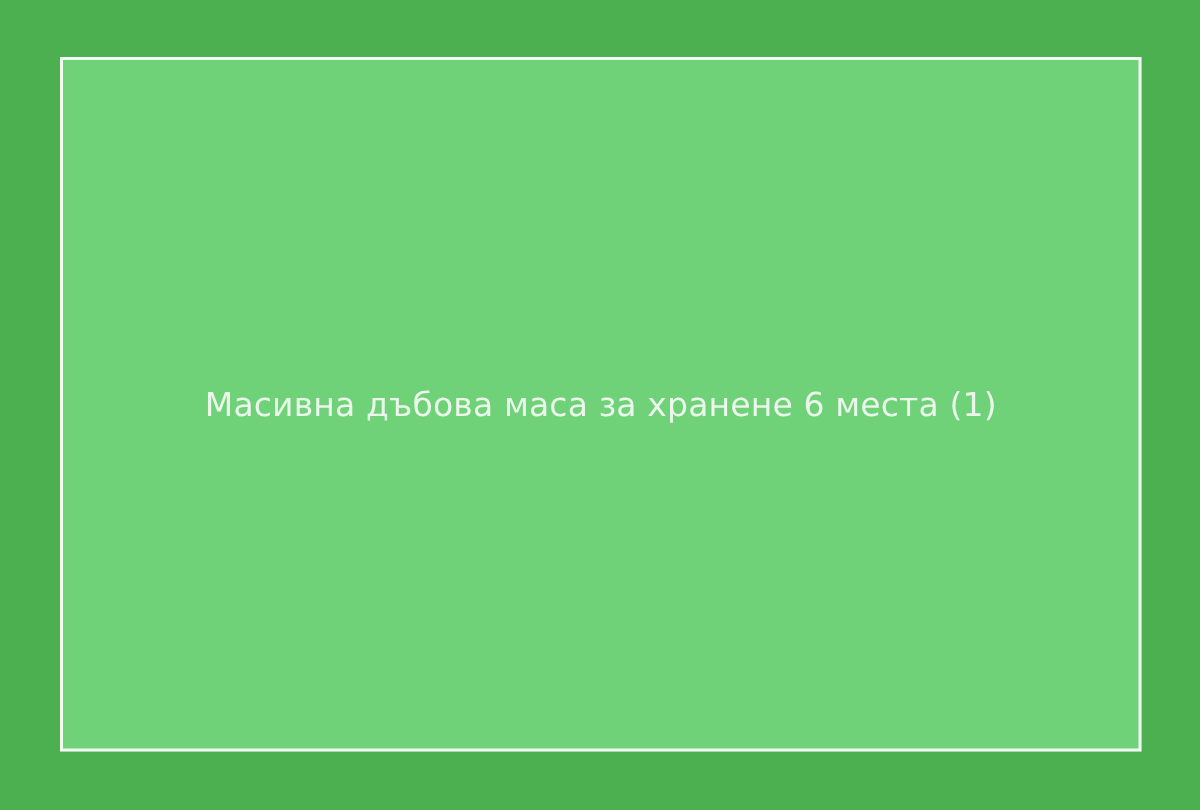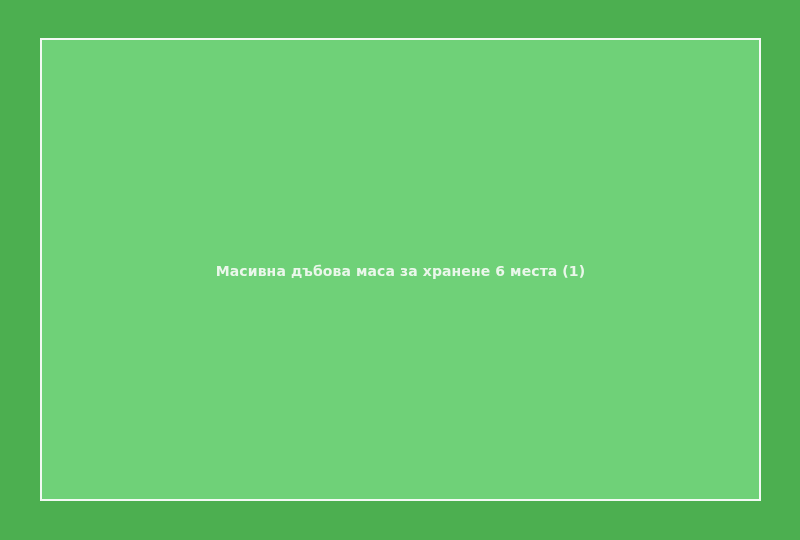--- a/index.html
+++ b/index.html
@@ -34,23 +34,23 @@
     display: flex;
     align-items: center;
     justify-content: center;
   }
 
   #caption-text {
     display: block;
     width: 100%;
     text-align: center;
     color: #EAF7EA;
-    font-size: 14px;
+    font-size: 22px;
     line-height: 28px;
-    font-weight: 700;
+    font-weight: 400;
     letter-spacing: 0.1px;
     white-space: nowrap;
     position: relative;
     top: 1px;
   }
 </style>
 </head>
 <body>
 
 <div id="placeholder-card">

